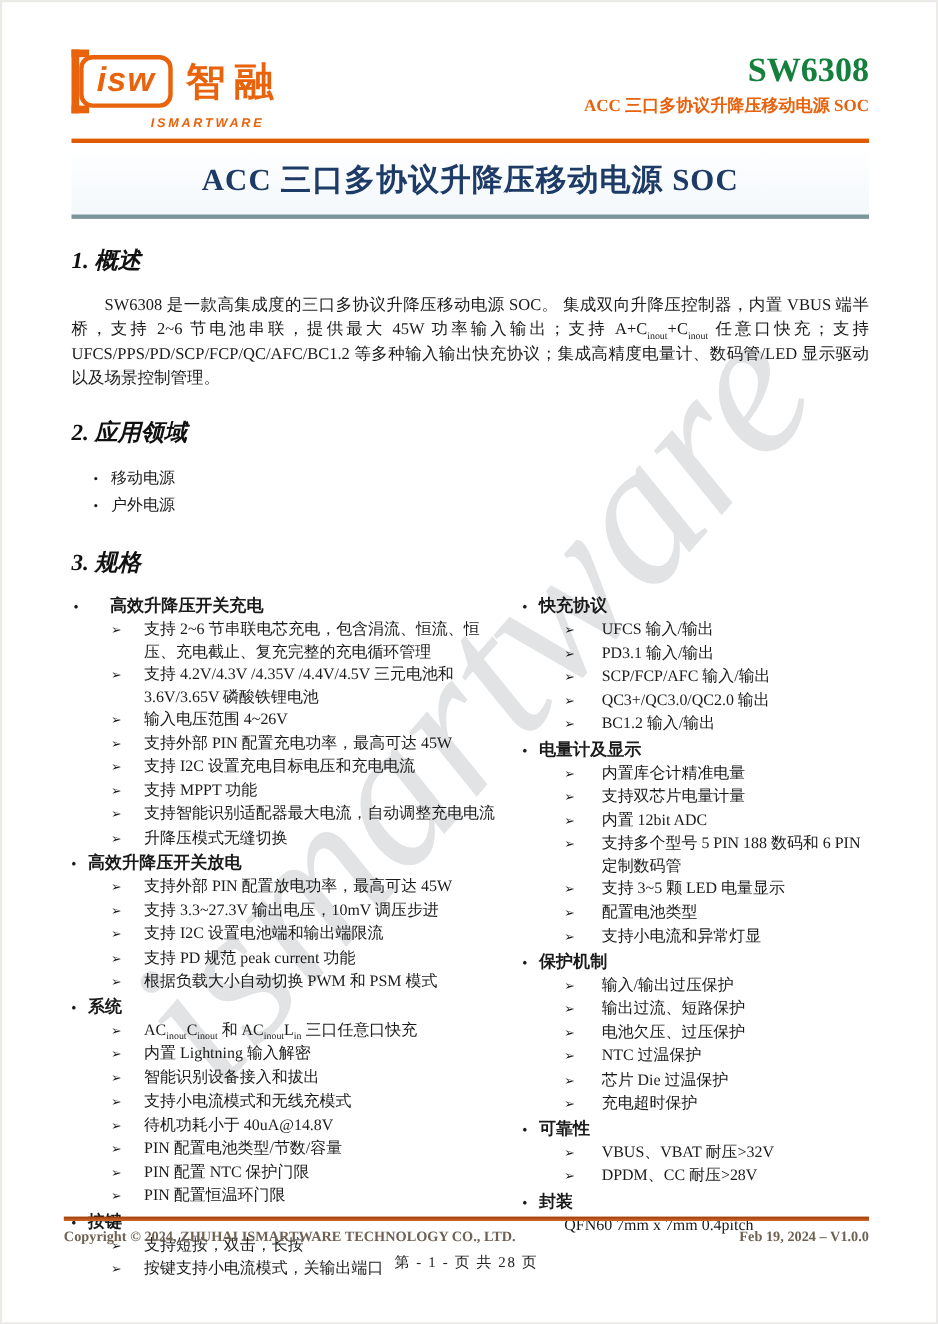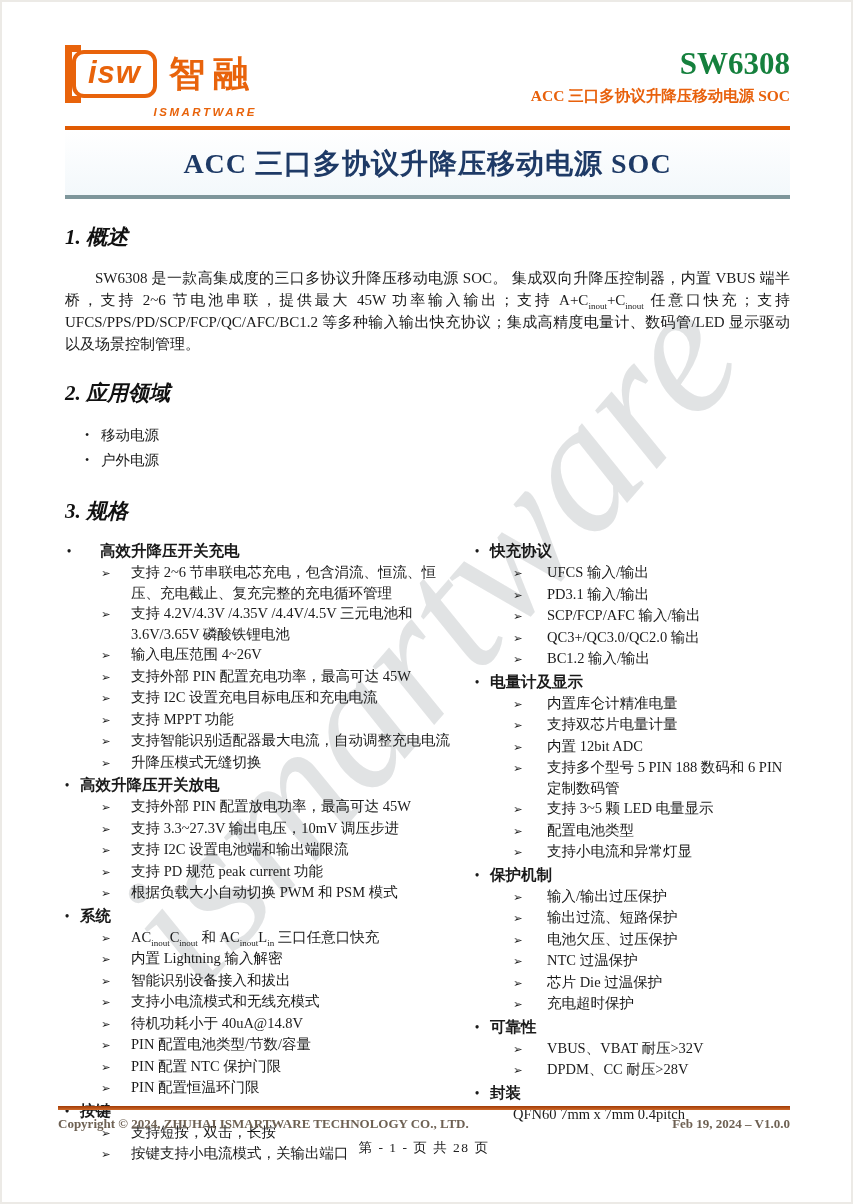--- a/index.html
+++ b/index.html
@@ -7,21 +7,21 @@
   .page {
     position:relative; width:853px; height:1204px; margin:0 auto;
     background:#fff; overflow:hidden;
     font-family:"Liberation Serif","DejaVu Serif",serif; color:#1a1a1a;
     box-shadow: inset 0 0 0 2px #eceae6;
   }
   .content { position:relative; z-index:1; padding:0 63px 0 65px; }
 
   
   .hdr { display:flex; justify-content:space-between; align-items:flex-start; padding-top:46px; }
-  .logo { display:flex; flex-direction:column;align-items:flex-end; }
+  .logo { display:flex; flex-direction:column; }
   .logo-row { display:flex; align-items:center; height:56px; }
   .logo-bracket { width:16px; height:58px; border-left:7px solid #e8630b; border-top:7px solid #e8630b; border-bottom:7px solid #e8630b; margin-right:-9px; }
   .logo-box { border:4px solid #e8630b; border-radius:12px; padding:1px 12px 3px; color:#e8630b;
               font-style:italic; font-weight:bold; font-size:31px; letter-spacing:1px; background:#fff;
               font-family:"Liberation Sans",sans-serif; }
   .logo-cn { color:#e8630b; font-weight:bold; font-size:36px; margin-left:12px; letter-spacing:8px; }
   .logo-sub { color:#e8630b; font-weight:bold; font-style:italic; font-size:11.5px; letter-spacing:2.5px;
               margin:4px 0 0 72px; font-family:"Liberation Sans",sans-serif; }
   .hdr-right { text-align:right; padding-top:2px; }
   .part-no { color:#15803d; font-weight:bold; font-size:31px; line-height:32px; }

